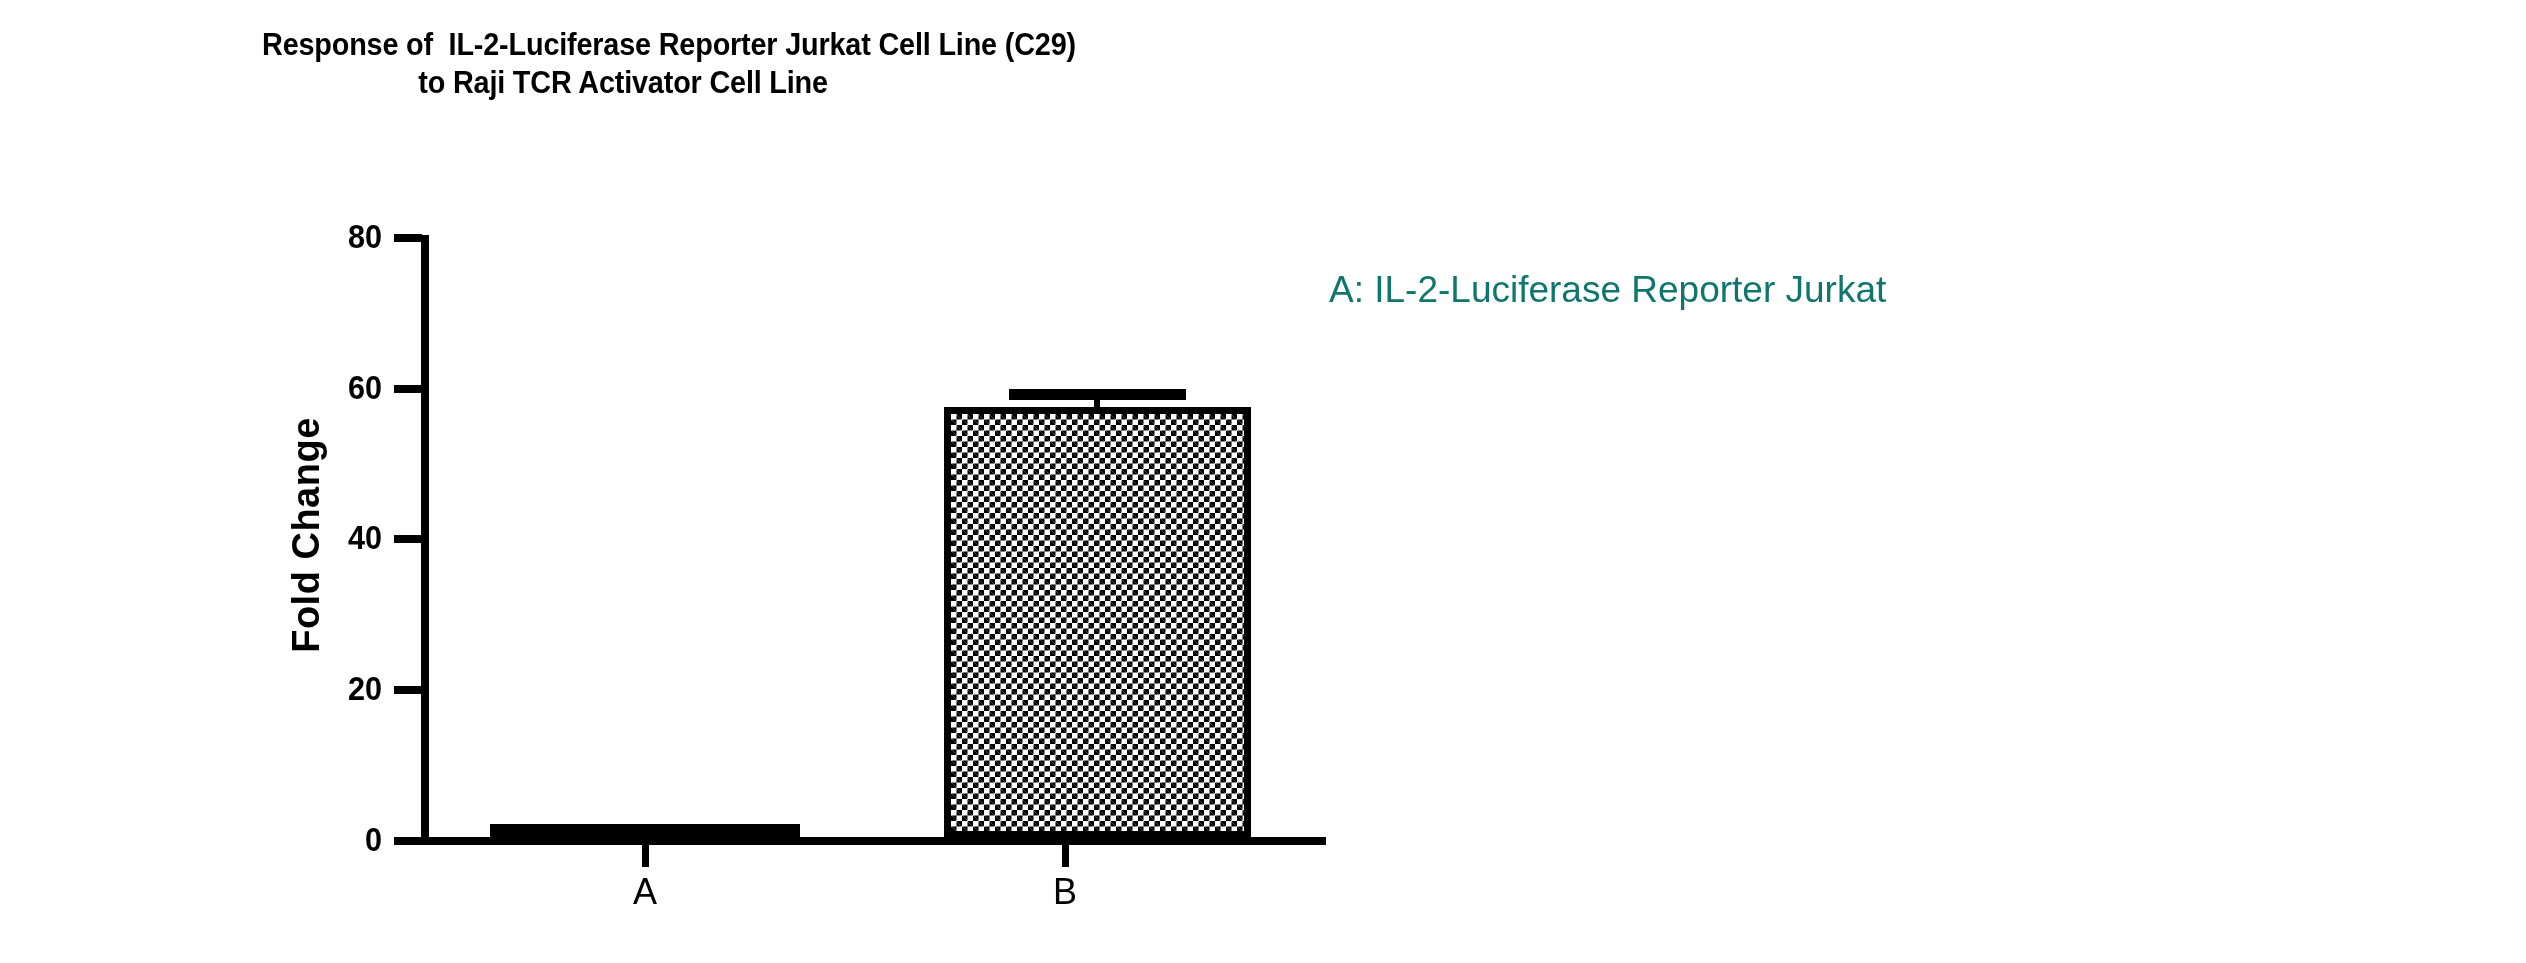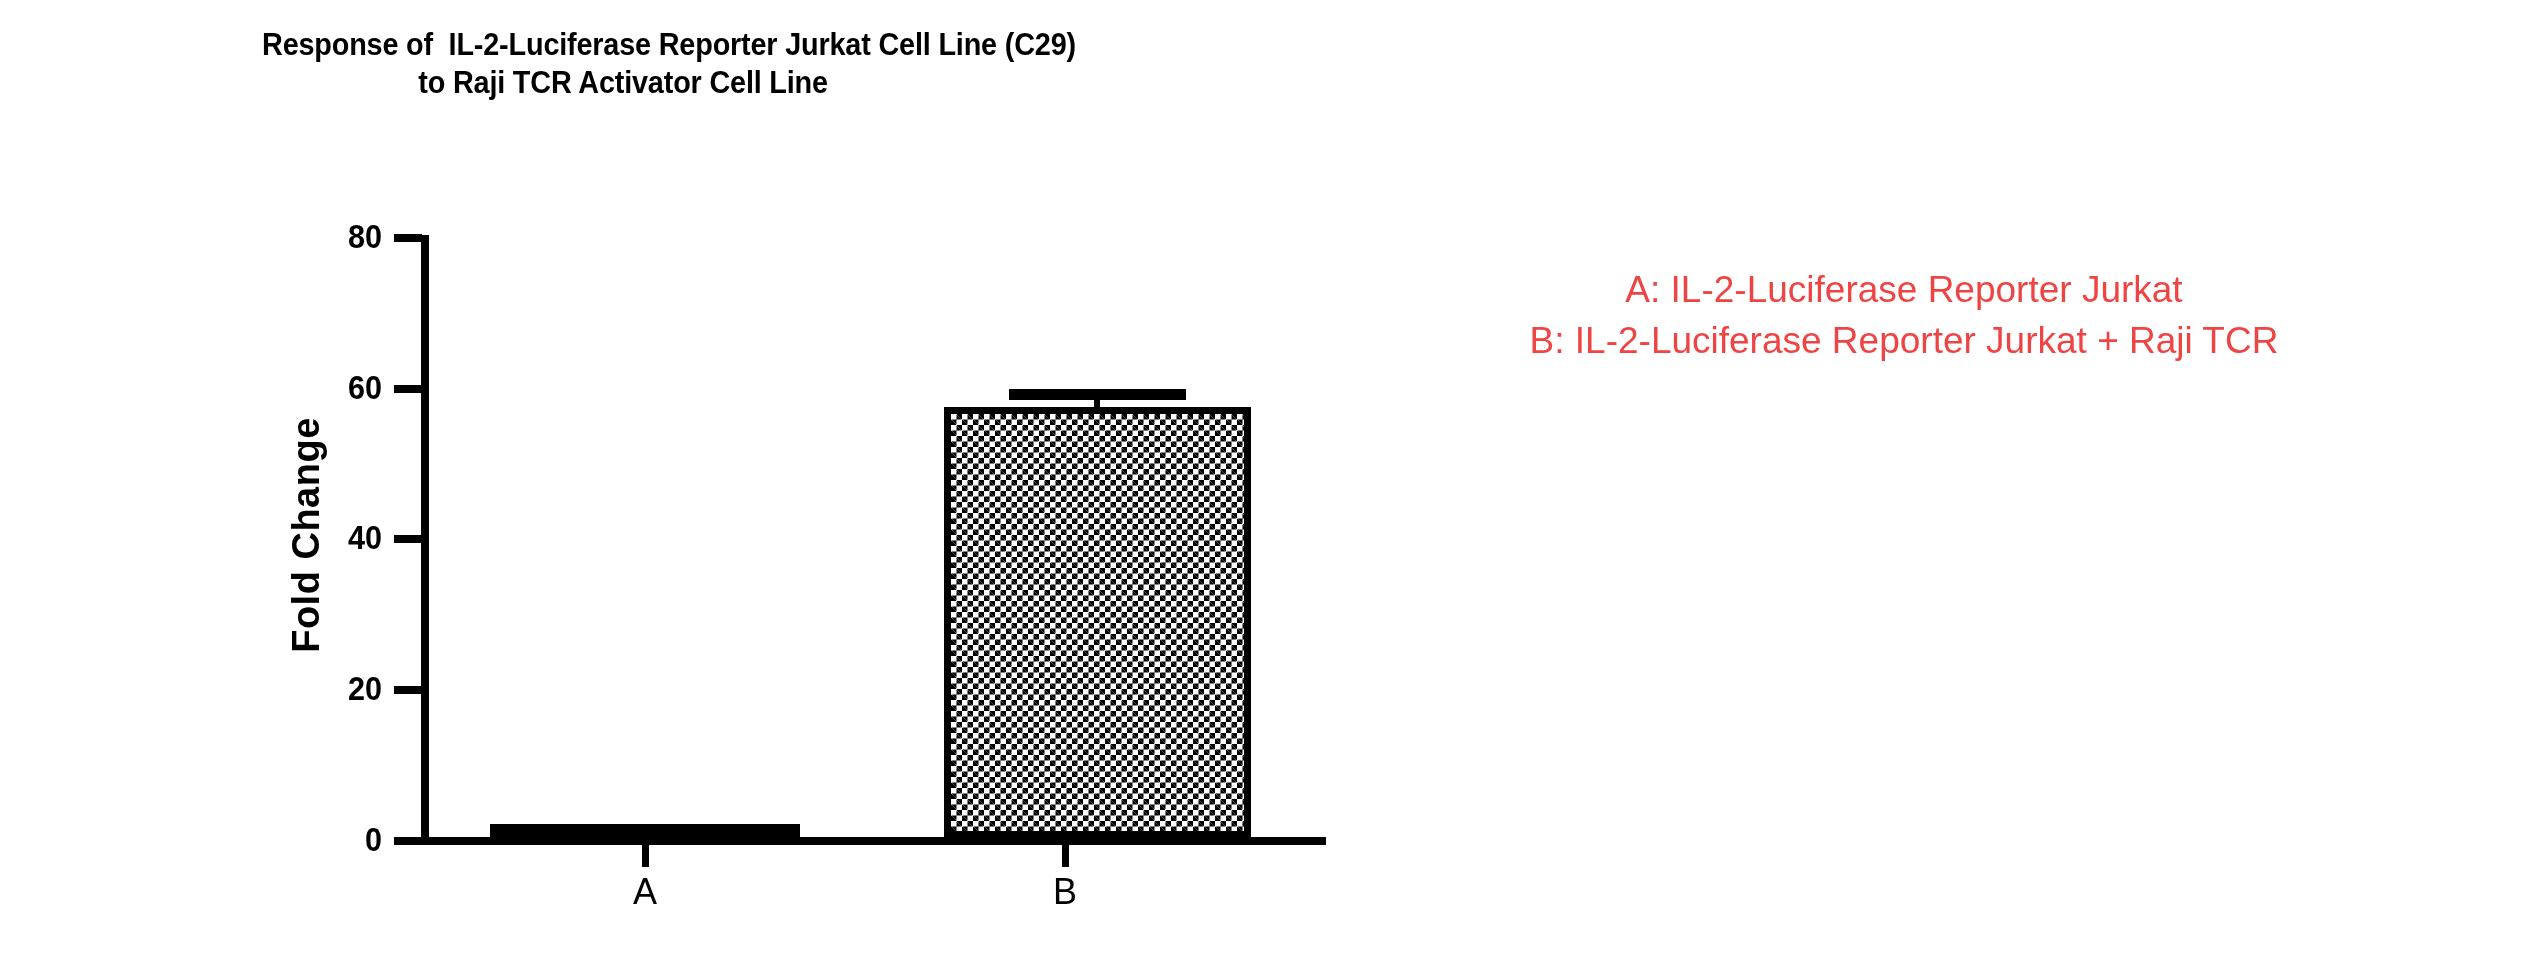--- a/index.html
+++ b/index.html
@@ -160,23 +160,22 @@
     position: absolute;
     left: 1329px;
     top: 264px;
     width: 1150px;
   }
   .legend-line {
     font-family: "Liberation Sans", sans-serif;
     font-weight: normal;
     font-size: 37px;
     line-height: 51px;
-    color: #ef4444;
+    color: #0f766e;
     white-space: pre;
-    text-align: center;
   }
 </style>
 </head>
 <body>
 
 <div id="figure">
 
   <div class="title-block">
     <div class="title-line l1">Response of  IL-2-Luciferase Reporter Jurkat Cell Line (C29)</div>
     <div class="title-line l2">to Raji TCR Activator Cell Line</div>
@@ -208,16 +207,15 @@
 
   <div class="bar bar-solid" style="left:490px; top:824px; width:310px; height:14px;"></div>
 
   <div class="bar bar-checker" style="left:944px; top:407px; width:307px; height:431px;"></div>
 
   <div class="errbar-line" style="left:1094px; top:392px; height:22px;"></div>
   <div class="errbar-cap" style="left:1009px; top:389px; width:177px;"></div>
 
   <div class="legend-block">
     <div class="legend-line">A: IL-2-Luciferase Reporter Jurkat</div>
-    <div class="legend-line">B: IL-2-Luciferase Reporter Jurkat + Raji TCR</div>
   </div>
 
 </div>
 
 </body></html>

